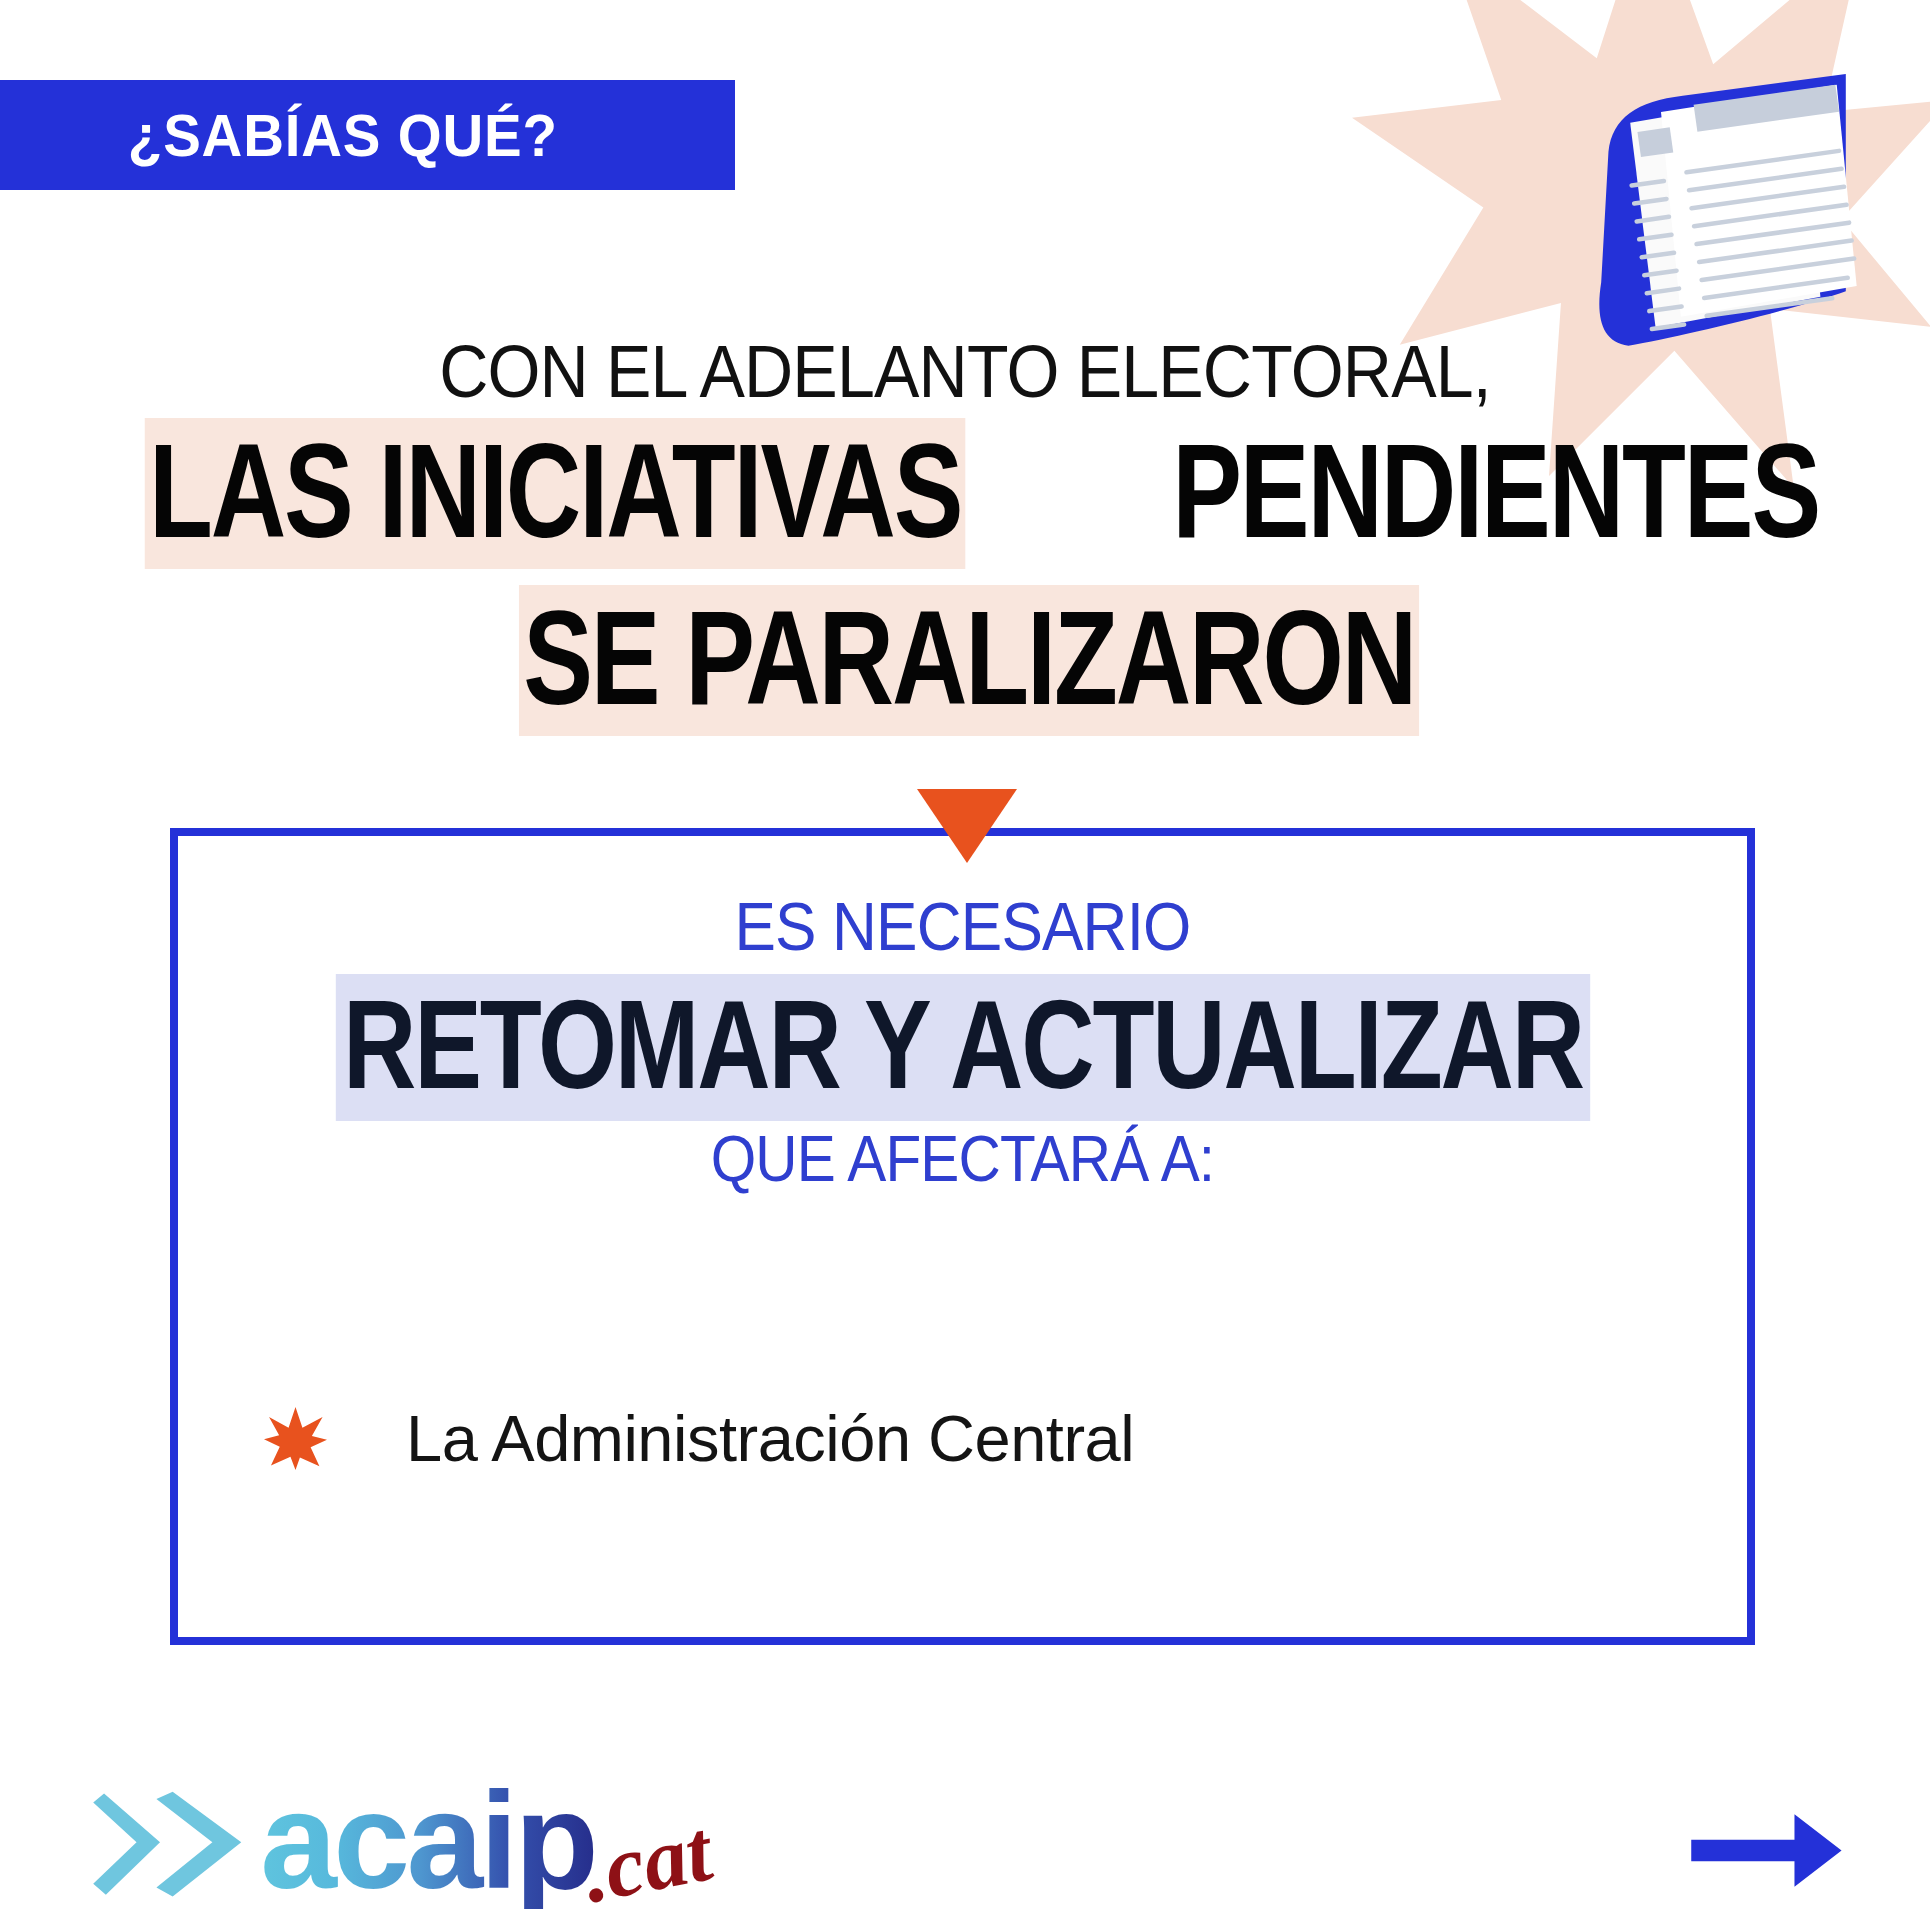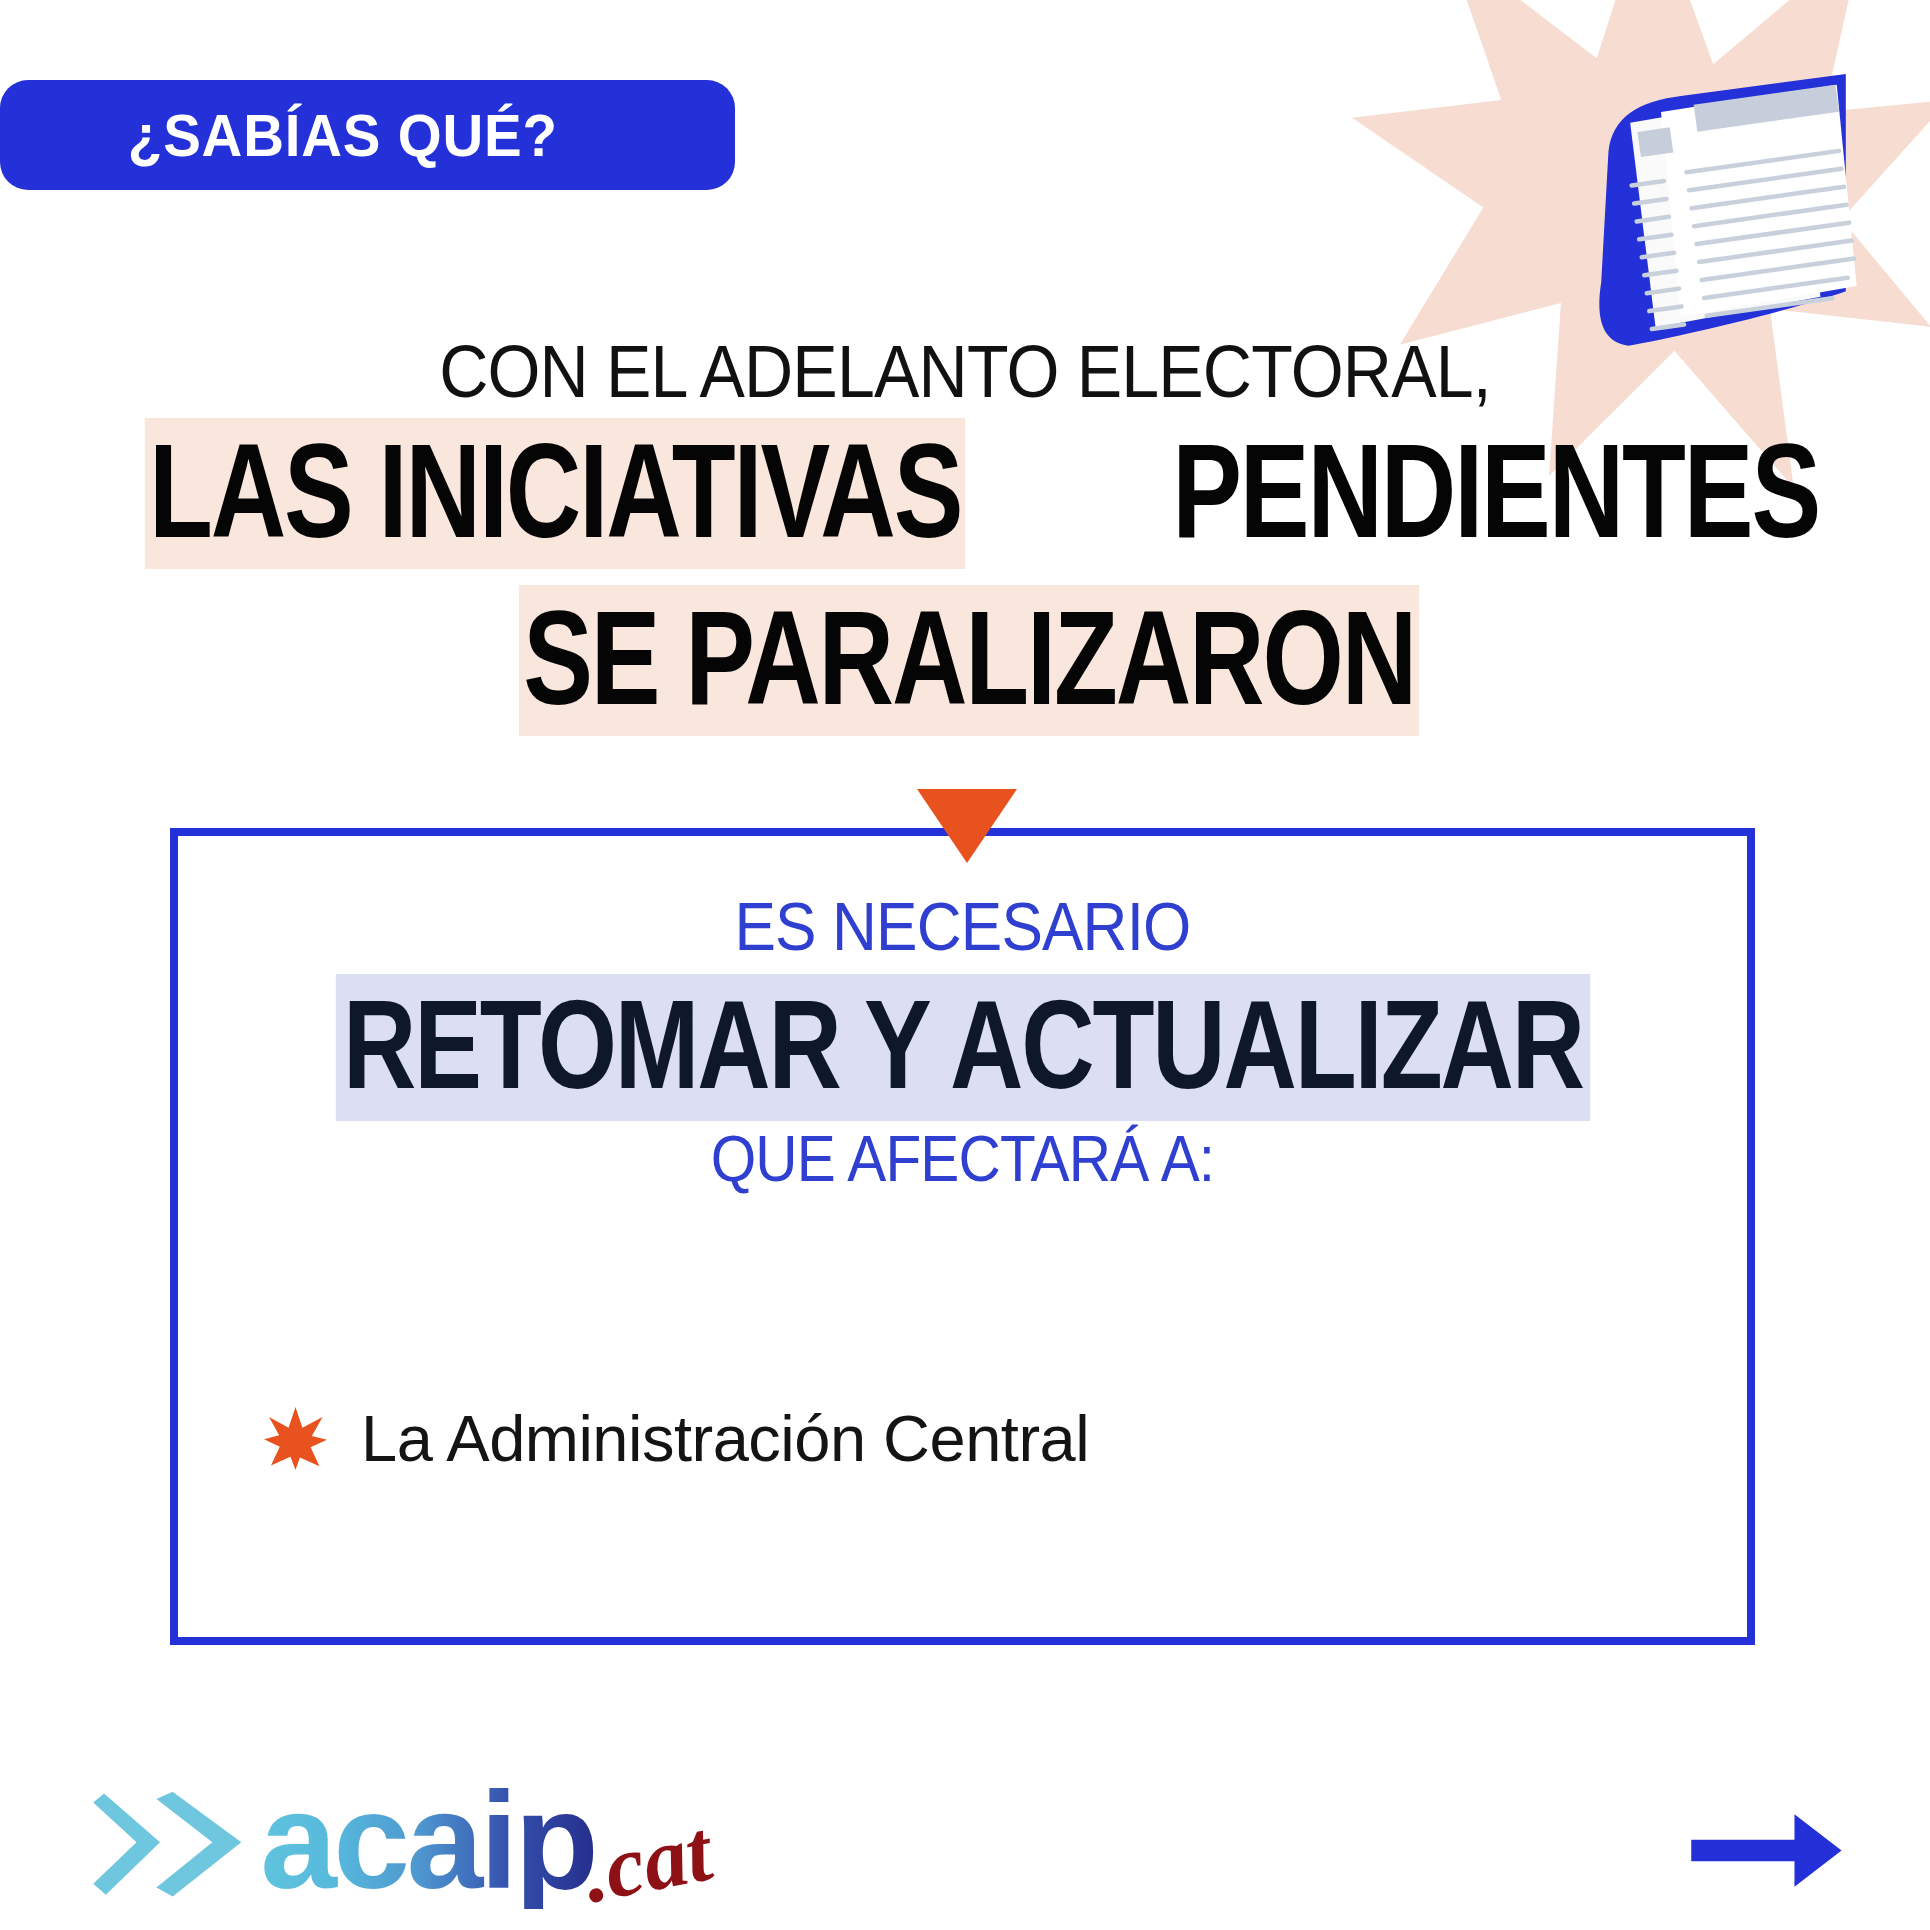--- a/index.html
+++ b/index.html
@@ -51,21 +51,20 @@
   .badge {
     position: absolute;
     left: 0;
     top: 80px;
     width: 735px;
     height: 110px;
     background: #2431D8;
     z-index: 5;
     display: flex;
     align-items: center;
-    border-radius: 28px;
   }
   .badge-text {
     color: #FFFFFF;
     font-family: "Liberation Sans", sans-serif;
     font-weight: bold;
     font-size: 60px;
     letter-spacing: 0.9px;
     padding-left: 136px;
     transform: scaleX(0.94);
     transform-origin: left center;
@@ -195,20 +194,21 @@
   .bullets {
     position: absolute;
     left: 86px;
     top: 570px;
     text-align: left;
   }
   .bullet-row {
     display: flex;
     align-items: center;
     margin-bottom: 23.5px;
+    gap: 45px;
   }
   .bullet-star {
     width: 63px;
     height: 63px;
     flex: 0 0 63px;
     background: #E8521E;
     margin-right: 34px;
     clip-path: polygon(
       50% 0%, 61% 33%, 93% 16%, 76% 46%, 100% 52%,
       74% 64%, 88% 94%, 57% 80%, 50% 100%, 42% 79%,

